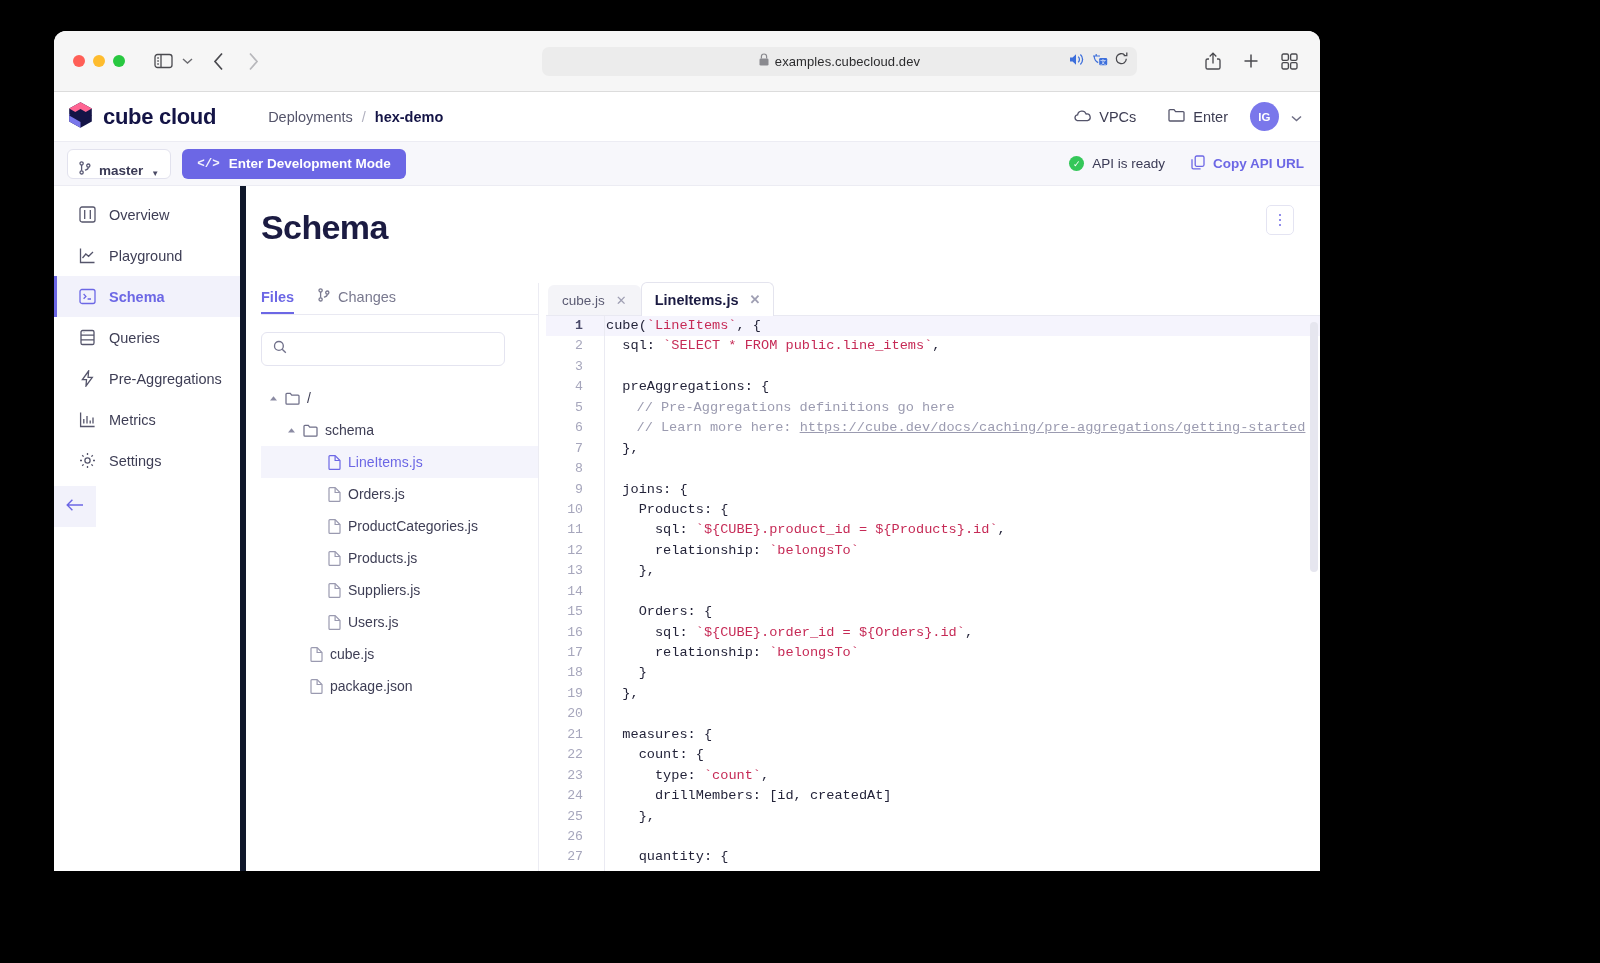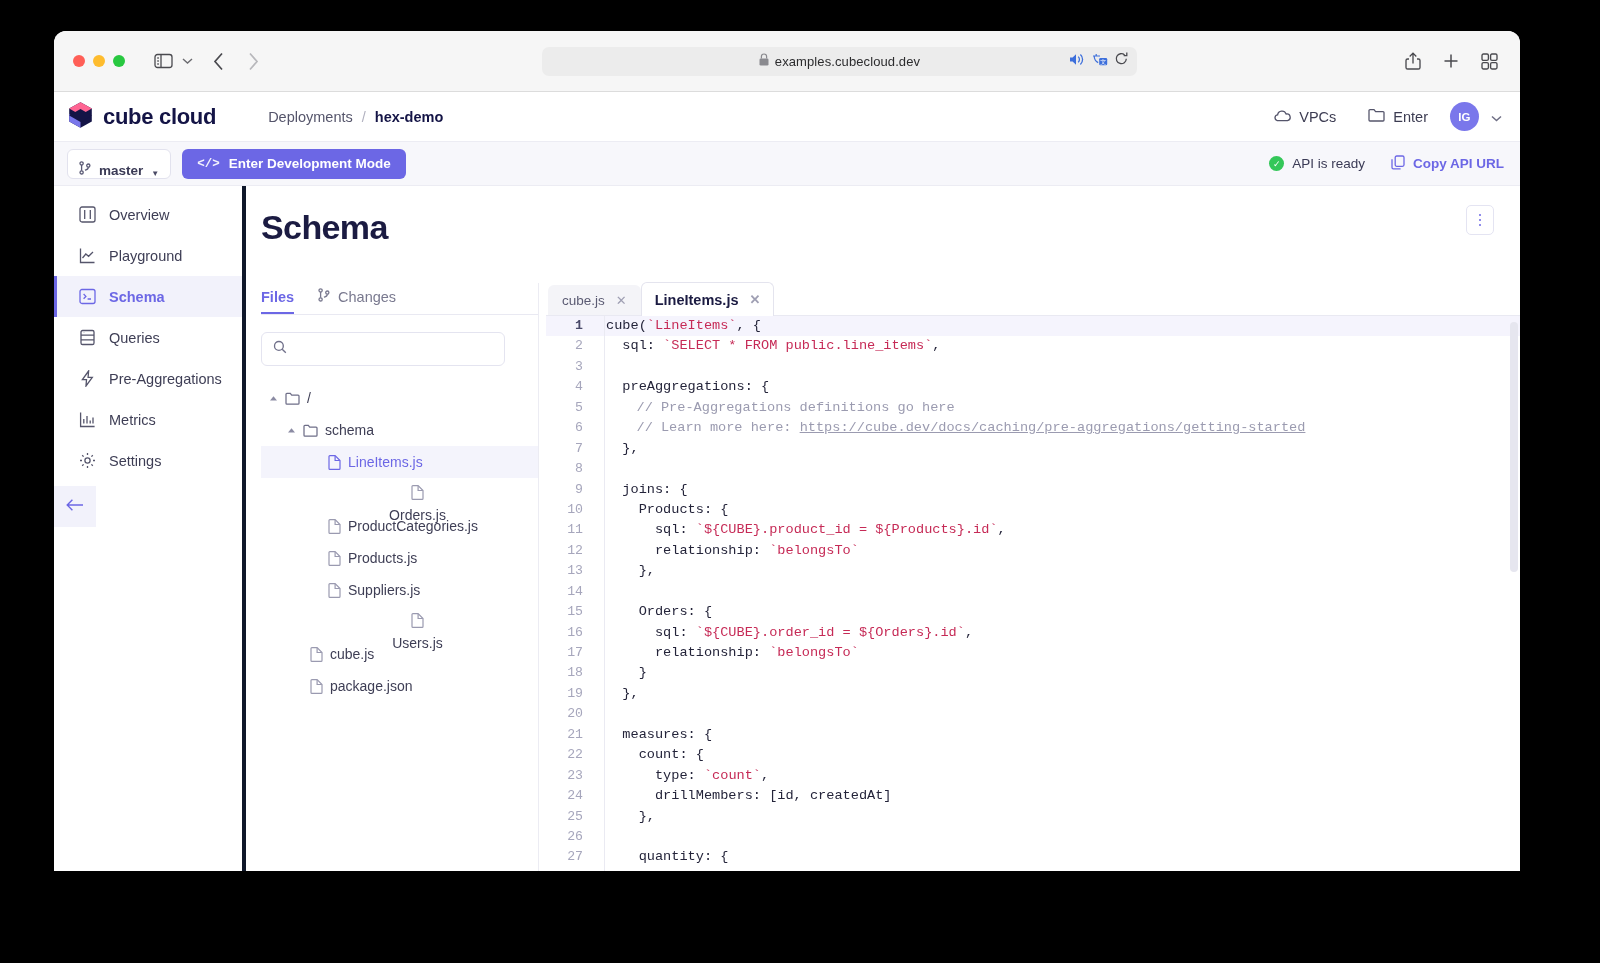--- a/index.html
+++ b/index.html
@@ -7,21 +7,21 @@
     width: 1600px; height: 963px;
     background: #000000;
     font-family: "Liberation Sans", sans-serif;
     overflow: hidden;
   }
 
   
   #browser-window {
     position: absolute;
     left: 54px; top: 31px;
-    width: 1466px; height: 840px;
+    width: 1266px; height: 840px;
     background: #ffffff;
     border-radius: 12px 12px 0 0;
     overflow: hidden;
     box-shadow: 0 0 0 0.5px rgba(0,0,0,0.25);
   }
 
   
   #browser-toolbar {
     position: relative;
     height: 61px;
@@ -135,21 +135,21 @@
   }
   #copy-api { display: flex; align-items: center; gap: 8px; font-size: 13.5px; color: #6c67e5; font-weight: 600; }
 
   
   #app-body { display: flex; height: 685px; }
 
   
   #left-nav {
     width: 192px; flex: 0 0 192px;
     background: #ffffff;
-    border-right: 4px solid #0f172a;
+    border-right: 6px solid #0f172a;
     padding-top: 8px;
     position: relative;
   }
   .nav-item {
     height: 41px; margin: 0 0px;
     display: flex; align-items: center; gap: 13px;
     padding-left: 22px;
     font-size: 14.5px; color: #3e3e55;
     border-left: 3px solid transparent;
   }
@@ -609,61 +609,61 @@
                 <div class="tree-row selected" style="padding-left: 44px;">
                   <span style="width: 16px;"></span>
                   <span class="doc-ic">
                     <svg width="13" height="15" viewBox="0 0 13 15" fill="none" stroke="currentColor" stroke-width="1.2">
                       <path d="M1 1.6A.9.9 0 0 1 1.9.7h5.2L12 5.6v7.8a.9.9 0 0 1-.9.9H1.9a.9.9 0 0 1-.9-.9z"></path>
                       <path d="M7.1.9v4.6H11.8"></path>
                     </svg>
                   </span>
                   <span>LineItems.js</span>
                 </div>
-                <div class="tree-row" style="padding-left: 44px; flex-direction: column;">
-                  <span style="width: 16px;"></span>
-                  <span class="doc-ic">
-                    <svg width="13" height="15" viewBox="0 0 13 15" fill="none" stroke="currentColor" stroke-width="1.2">
-                      <path d="M1 1.6A.9.9 0 0 1 1.9.7h5.2L12 5.6v7.8a.9.9 0 0 1-.9.9H1.9a.9.9 0 0 1-.9-.9z"></path>
-                      <path d="M7.1.9v4.6H11.8"></path>
-                    </svg>
-                  </span>
-                  <span>Orders.js</span>
-                </div>
                 <div class="tree-row" style="padding-left: 44px;">
                   <span style="width: 16px;"></span>
                   <span class="doc-ic">
                     <svg width="13" height="15" viewBox="0 0 13 15" fill="none" stroke="currentColor" stroke-width="1.2">
                       <path d="M1 1.6A.9.9 0 0 1 1.9.7h5.2L12 5.6v7.8a.9.9 0 0 1-.9.9H1.9a.9.9 0 0 1-.9-.9z"></path>
                       <path d="M7.1.9v4.6H11.8"></path>
                     </svg>
                   </span>
-                  <span>ProductCategories.js</span>
+                  <span>Orders.js</span>
                 </div>
                 <div class="tree-row" style="padding-left: 44px;">
                   <span style="width: 16px;"></span>
                   <span class="doc-ic">
                     <svg width="13" height="15" viewBox="0 0 13 15" fill="none" stroke="currentColor" stroke-width="1.2">
                       <path d="M1 1.6A.9.9 0 0 1 1.9.7h5.2L12 5.6v7.8a.9.9 0 0 1-.9.9H1.9a.9.9 0 0 1-.9-.9z"></path>
                       <path d="M7.1.9v4.6H11.8"></path>
                     </svg>
                   </span>
-                  <span>Products.js</span>
+                  <span>ProductCategories.js</span>
                 </div>
                 <div class="tree-row" style="padding-left: 44px;">
                   <span style="width: 16px;"></span>
                   <span class="doc-ic">
                     <svg width="13" height="15" viewBox="0 0 13 15" fill="none" stroke="currentColor" stroke-width="1.2">
                       <path d="M1 1.6A.9.9 0 0 1 1.9.7h5.2L12 5.6v7.8a.9.9 0 0 1-.9.9H1.9a.9.9 0 0 1-.9-.9z"></path>
                       <path d="M7.1.9v4.6H11.8"></path>
                     </svg>
                   </span>
+                  <span>Products.js</span>
+                </div>
+                <div class="tree-row" style="padding-left: 44px;">
+                  <span style="width: 16px;"></span>
+                  <span class="doc-ic">
+                    <svg width="13" height="15" viewBox="0 0 13 15" fill="none" stroke="currentColor" stroke-width="1.2">
+                      <path d="M1 1.6A.9.9 0 0 1 1.9.7h5.2L12 5.6v7.8a.9.9 0 0 1-.9.9H1.9a.9.9 0 0 1-.9-.9z"></path>
+                      <path d="M7.1.9v4.6H11.8"></path>
+                    </svg>
+                  </span>
                   <span>Suppliers.js</span>
                 </div>
-                <div class="tree-row" style="padding-left: 44px; flex-direction: column;">
+                <div class="tree-row" style="padding-left: 44px;">
                   <span style="width: 16px;"></span>
                   <span class="doc-ic">
                     <svg width="13" height="15" viewBox="0 0 13 15" fill="none" stroke="currentColor" stroke-width="1.2">
                       <path d="M1 1.6A.9.9 0 0 1 1.9.7h5.2L12 5.6v7.8a.9.9 0 0 1-.9.9H1.9a.9.9 0 0 1-.9-.9z"></path>
                       <path d="M7.1.9v4.6H11.8"></path>
                     </svg>
                   </span>
                   <span>Users.js</span>
                 </div>
                 <div class="tree-row" style="padding-left: 26px;">

